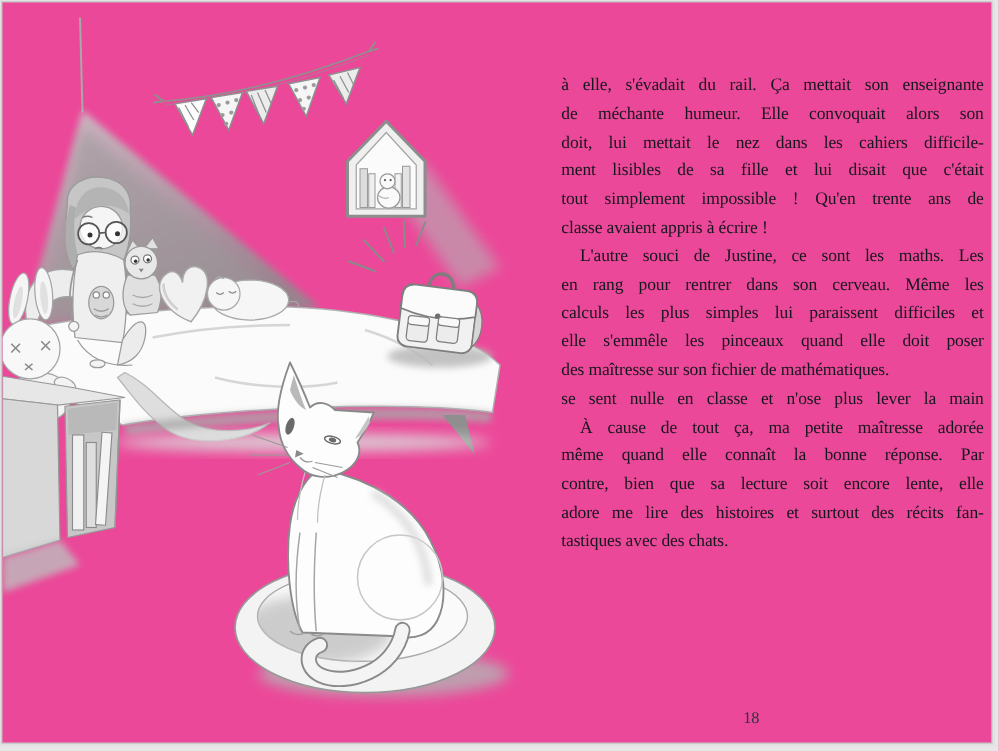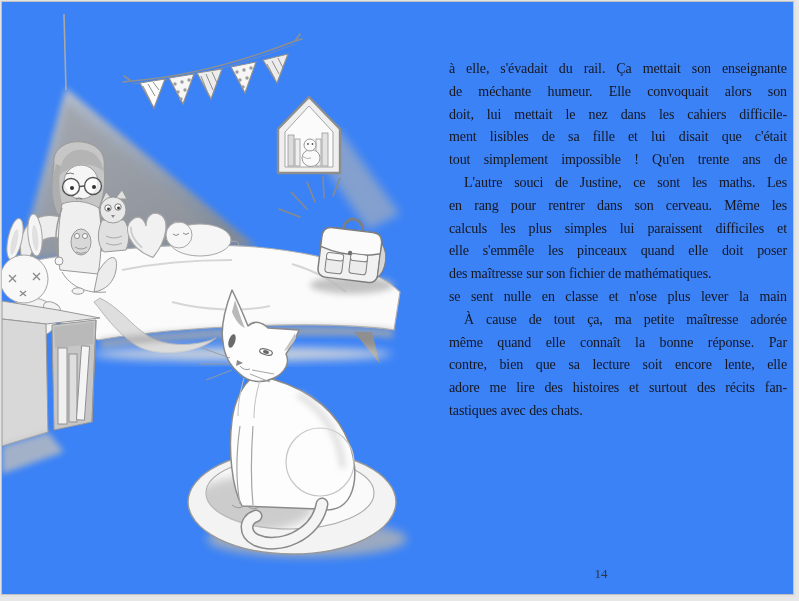--- a/index.html
+++ b/index.html
@@ -3,21 +3,21 @@
 <meta charset="utf-8">
 <style>
   html,body{margin:0;padding:0;}
   body{
     width:799px;height:601px;position:relative;overflow:hidden;
     background:#e7e7e7;
     font-family:"Liberation Serif","DejaVu Serif",serif;
   }
   .sheet{
     position:absolute;left:2px;top:2px;right:6px;bottom:7px;
-    background:#3b82f6;
+    background:#ec4899;
     box-shadow:0 0 0 1px #c2c2c2, 0 0 0 3px #e2e2e2;
     overflow:hidden;
     text-decoration:underline;
   }
   .illustration{
     position:absolute;left:0;top:0;width:440px;height:595px;
   }
   .text-column{
     position:absolute;left:447px;top:56px;width:338px;
     color:#16161e;
@@ -250,33 +250,34 @@
     </g>
   </svg>
 
   <div class="text-column">
       <div class="para">
         <div class="line">à elle, s'évadait du rail. Ça mettait son enseignante</div>
         <div class="line">de méchante humeur. Elle convoquait alors son</div>
         <div class="line">doit, lui mettait le nez dans les cahiers difficile-</div>
         <div class="line">ment lisibles de sa fille et lui disait que c'était</div>
         <div class="line">tout simplement impossible ! Qu'en trente ans de</div>
+        <div class="line last">classe avaient appris à écrire !</div>
       </div>
       <div class="para">
         <div class="line indent">L'autre souci de Justine, ce sont les maths. Les</div>
         <div class="line">en rang pour rentrer dans son cerveau. Même les</div>
         <div class="line">calculs les plus simples lui paraissent difficiles et</div>
         <div class="line">elle s'emmêle les pinceaux quand elle doit poser</div>
         <div class="line last">des maîtresse sur son fichier de mathématiques.</div>
       </div>
       <div class="para">
         <div class="line">se sent nulle en classe et n'ose plus lever la main</div>
         <div class="line indent">À cause de tout ça, ma petite maîtresse adorée</div>
         <div class="line">même quand elle connaît la bonne réponse. Par</div>
         <div class="line">contre, bien que sa lecture soit encore lente, elle</div>
         <div class="line">adore me lire des histoires et surtout des récits fan-</div>
         <div class="line last">tastiques avec des chats.</div>
       </div>
     </div>
 
-  <div class="page-number">14</div>
+  <div class="page-number">18</div>
 
 </div>
 
 </body></html>

